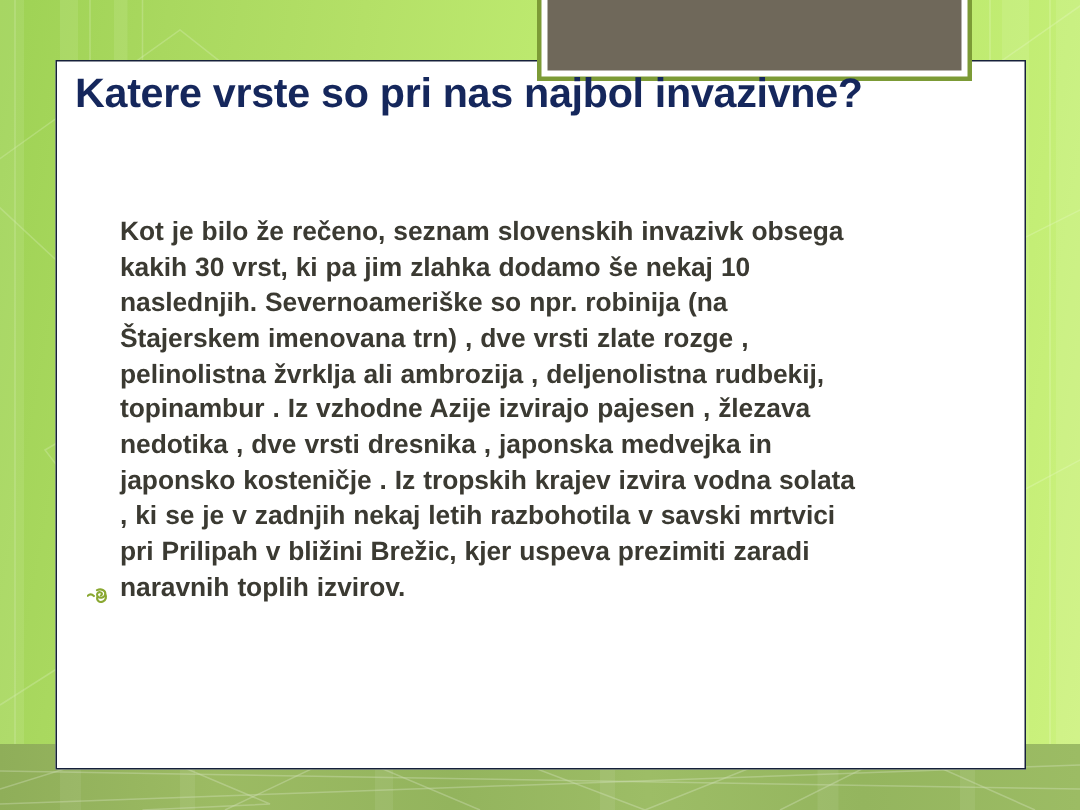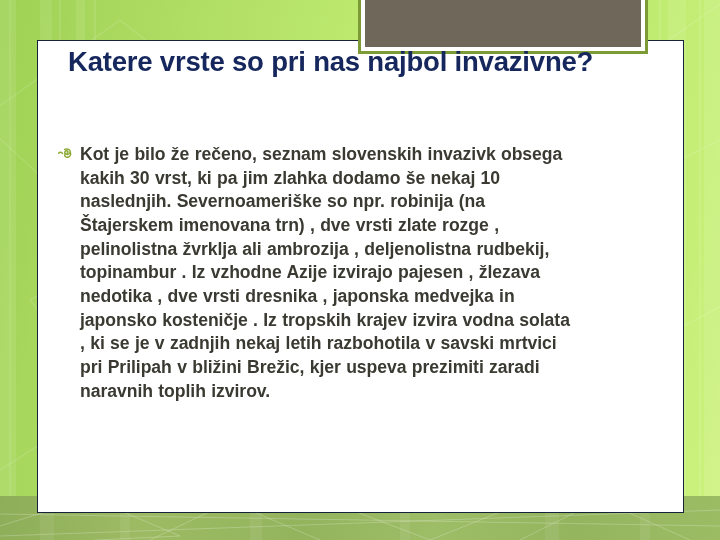--- a/index.html
+++ b/index.html
@@ -85,40 +85,40 @@
   }
   .picture-image {
     width: 100%;
     height: 100%;
     background: #6f685a;
   }
 
   
   .title {
     position: absolute;
-    left: 68px;
+    left: 50px;
     top: 43px;
     width: 545px;
     color: #15275c;
     font-size: 27.5px;
     font-weight: 700;
     line-height: 1.38;
     letter-spacing: -0.2px;
   }
 
   
   .body-block {
     position: absolute;
     left: 58px;
     top: 143px;
     width: 520px;
   }
   .bullet-row {
     display: flex;
-    align-items: flex-start;
+    align-items: flex-end;
   }
   .bullet-glyph {
     flex: 0 0 auto;
     width: 22px;
     margin-top: 4px;
     color: #8aa832;
     font-size: 13px;
     line-height: 1;
     text-align: left;
   }

